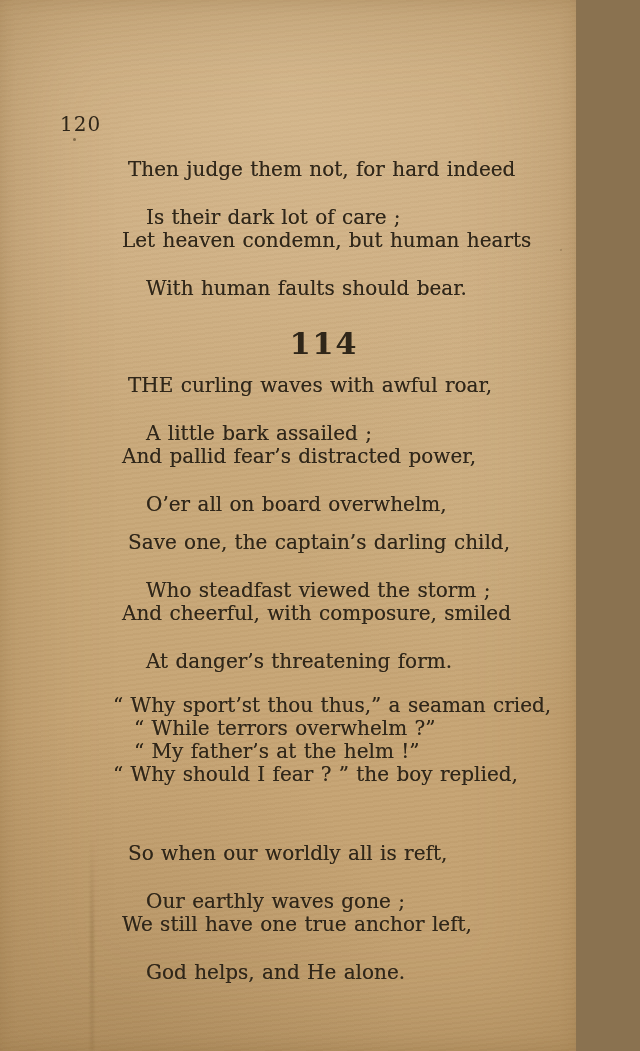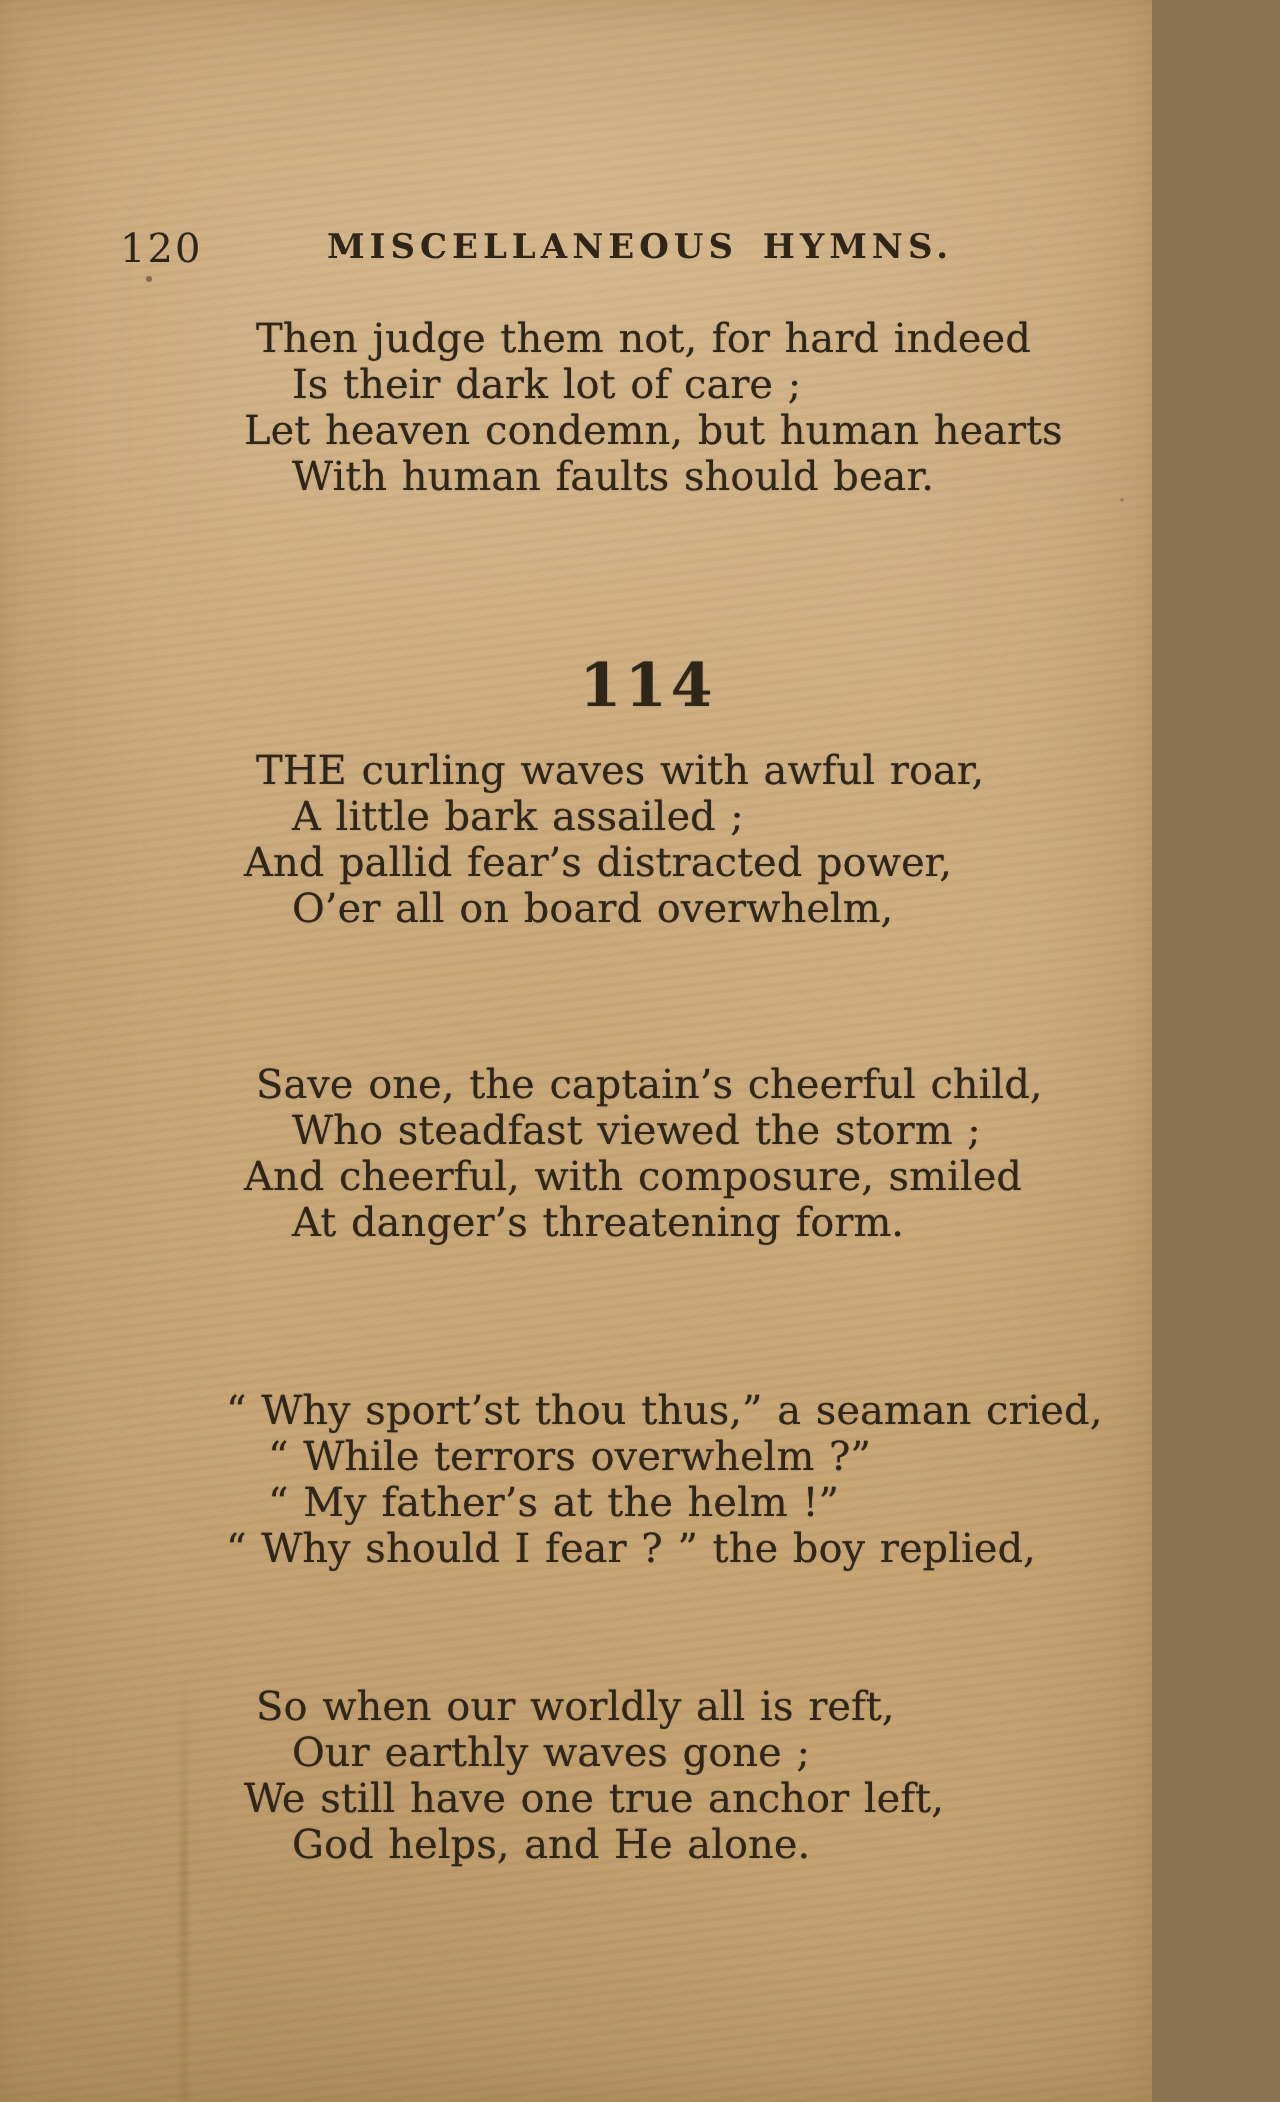--- a/index.html
+++ b/index.html
@@ -43,21 +43,21 @@
     font-size:17px;font-weight:bold;letter-spacing:2.5px;word-spacing:4px;
   }
 
   .verse{
     position:absolute;left:122px;width:470px;
     font-size:20px;line-height:23px;word-spacing:1px;
     text-shadow:0 0 0.6px rgba(47,38,25,0.55);
   }
   .line{white-space:nowrap;}
   .line.a{margin-left:6px;}   
-  .line.b{margin-left:24px;}  
+  .line.b{margin-left:24px;margin-top:25px;}  
   .line.c{margin-left:0px;}   
   .line.qa{margin-left:-9px;} 
   .line.qb{margin-left:12px;} 
 
   .hymn-number{
     position:absolute;top:326px;left:0;width:648px;text-align:center;
     font-size:30px;line-height:36px;font-weight:bold;letter-spacing:2px;
     text-shadow:0 0 0.6px rgba(47,38,25,0.55);
   }
   .frag{top:158px;}
@@ -70,41 +70,40 @@
 <body>
 
 <div class="page">
 
   <div class="crease"></div>
   <div class="speck s1"></div>
   <div class="speck s2"></div>
 
   <div class="runhead">
     <span class="pageno">120</span>
-    <span class="headtitle">MISCELLANEOUS HYMNS.</span>
   </div>
 
   <div class="verse frag">
     <div class="line a">Then judge them not, for hard indeed</div>
     <div class="line b">Is their dark lot of care ;</div>
     <div class="line c">Let heaven condemn, but human hearts</div>
     <div class="line b">With human faults should bear.</div>
   </div>
 
   <div class="hymn-number">114</div>
 
   <div class="verse st1">
     <div class="line a">THE curling waves with awful roar,</div>
     <div class="line b">A little bark assailed ;</div>
     <div class="line c">And pallid fear’s distracted power,</div>
     <div class="line b">O’er all on board overwhelm,</div>
   </div>
 
   <div class="verse st2">
-    <div class="line a">Save one, the captain’s cheerful child,</div>
+    <div class="line a">Save one, the captain’s darling child,</div>
     <div class="line b">Who steadfast viewed the storm ;</div>
     <div class="line c">And cheerful, with composure, smiled</div>
     <div class="line b">At danger’s threatening form.</div>
   </div>
 
   <div class="verse st3">
     <div class="line qa">“ Why sport’st thou thus,” a seaman cried,</div>
     <div class="line qb">“ While terrors overwhelm ?”</div>
     <div class="line qb">“ My father’s at the helm !”</div>
     <div class="line qa">“ Why should I fear ? ” the boy replied,</div>

